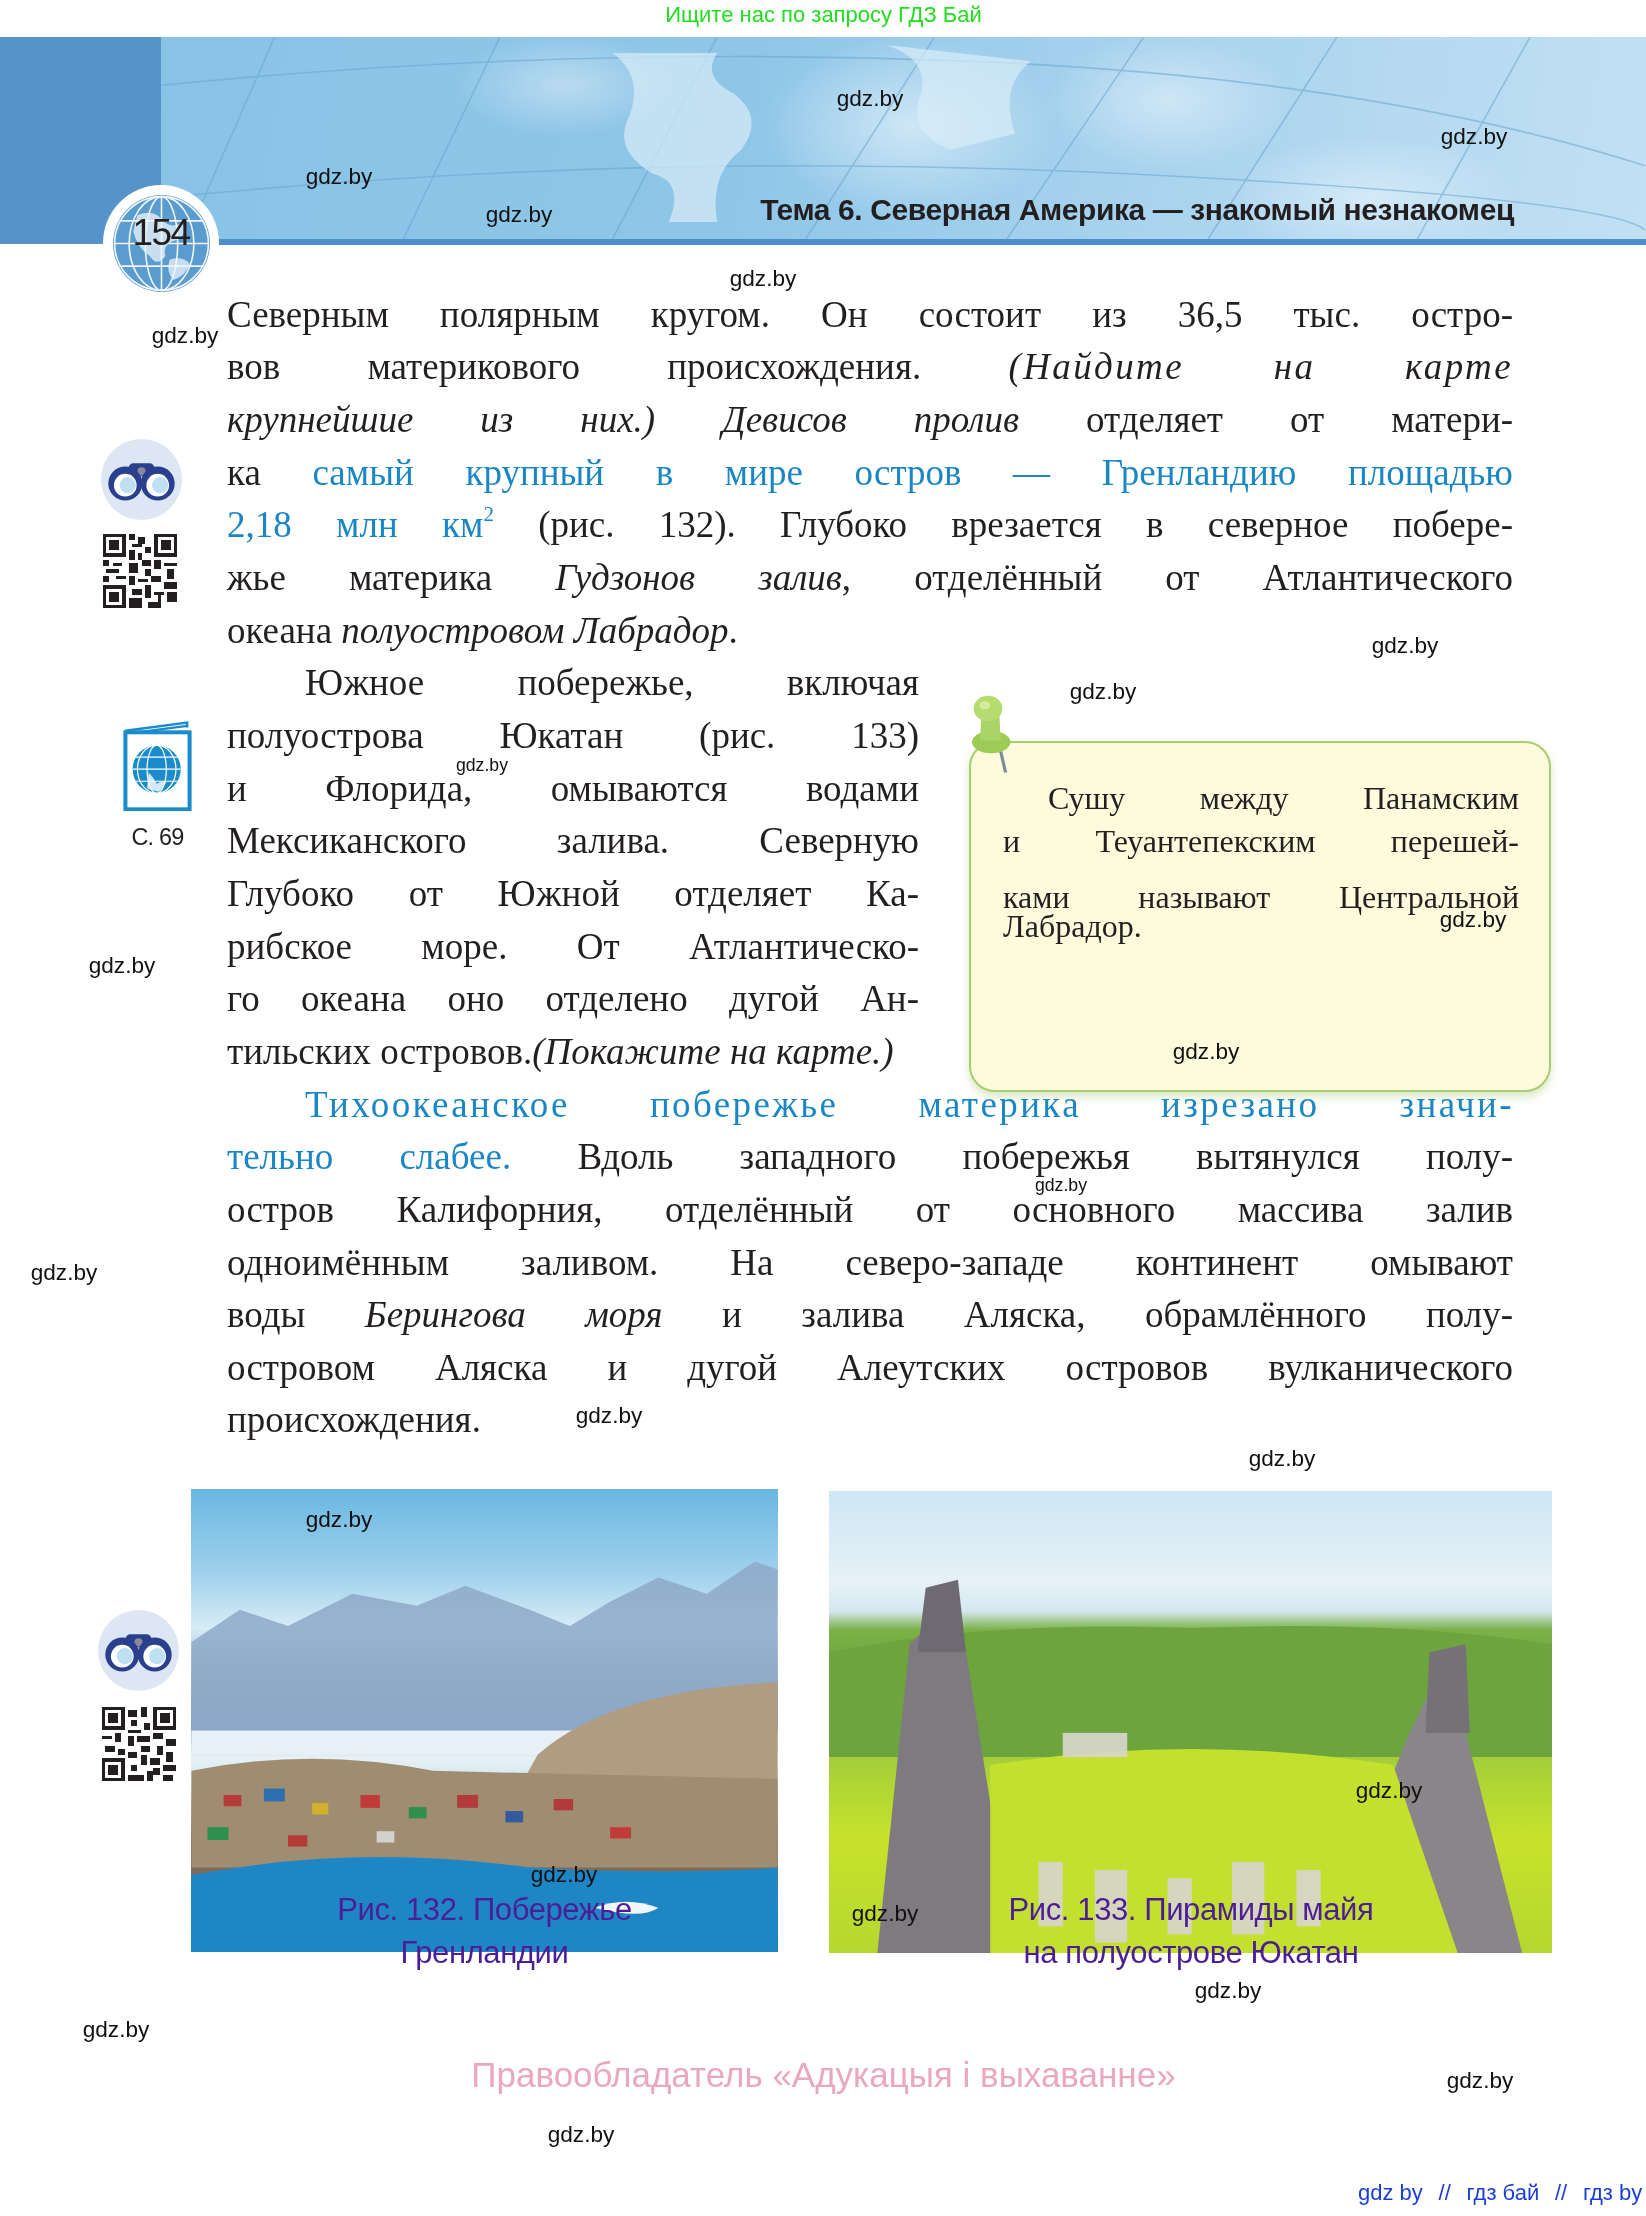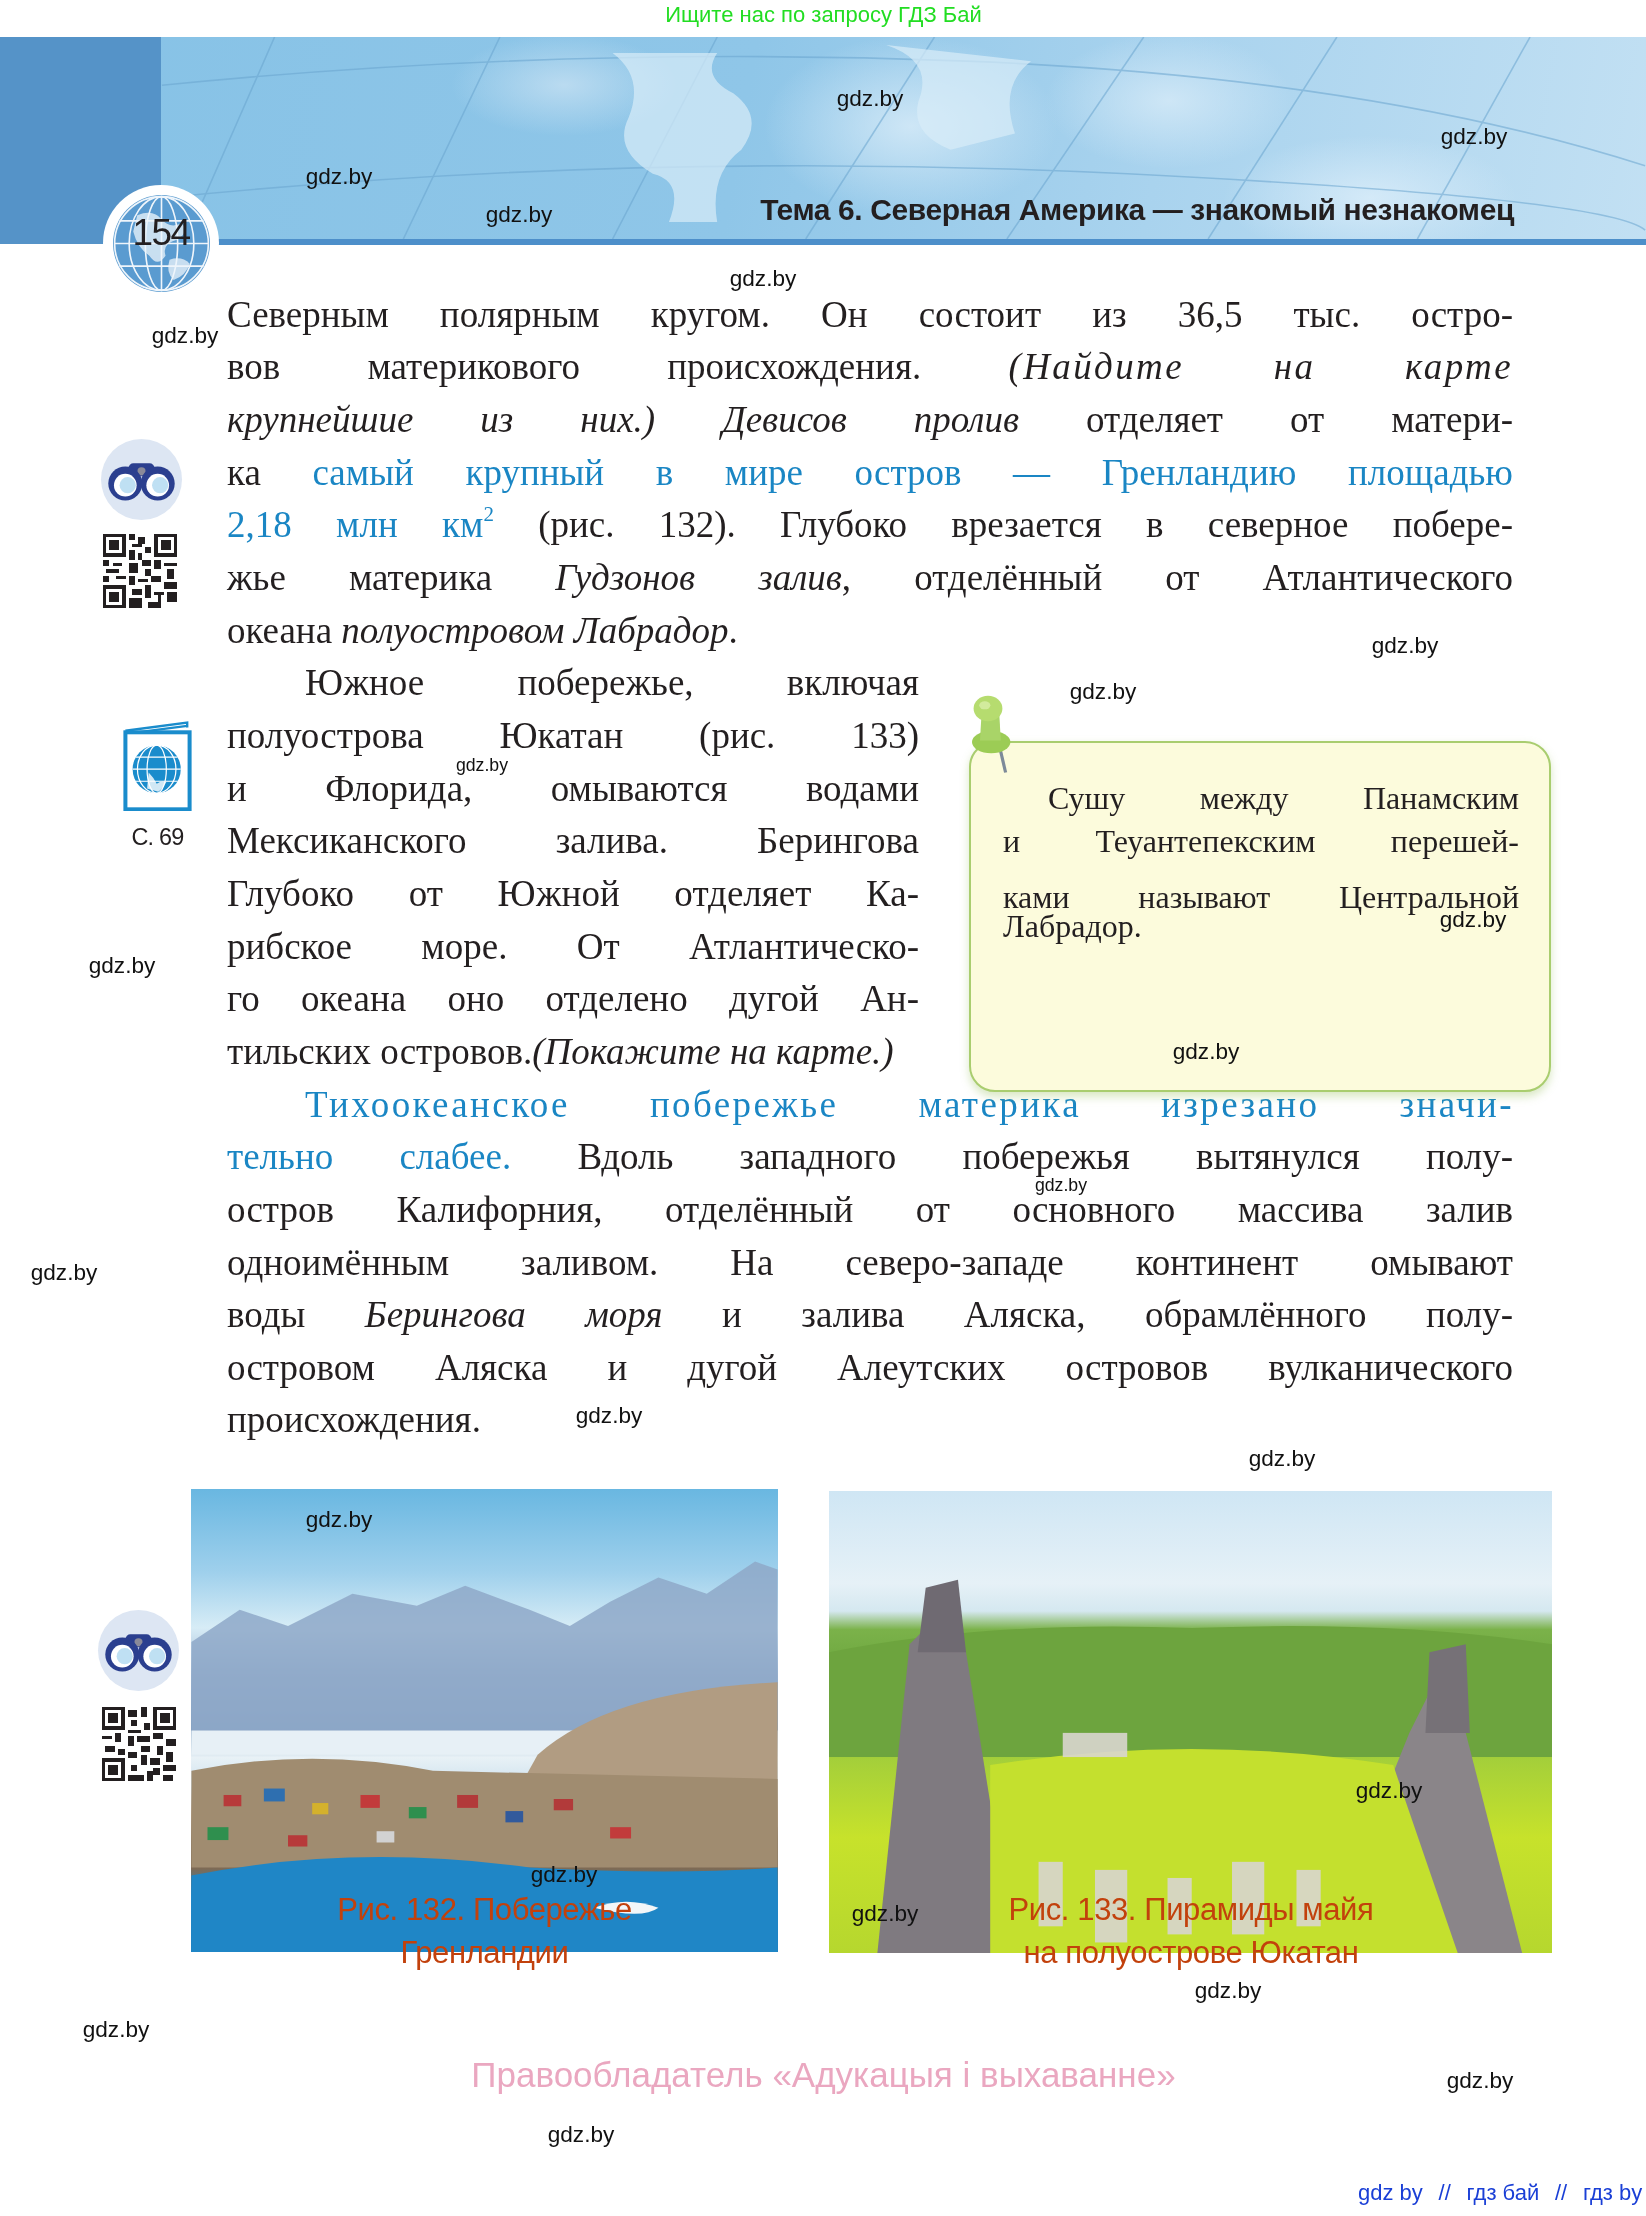--- a/index.html
+++ b/index.html
@@ -94,21 +94,21 @@
     background: linear-gradient(180deg, #69b7e1 0%, #9fd0ec 18%, #d7ecf6 30%, #9fb7d3 40%, #7f9dc0 52%,
       #e8f1f6 58%, #cfe2ee 64%, #b8a48f 70%, #8c7a63 76%, #7d6a55 82%, #2489c6 88%, #1e7fc0 100%);
   }
   .fig-maya {
     left: 829px; top: 1491px; width: 723px; height: 462px;
     background: linear-gradient(180deg, #cfe6f4 0%, #e6f1f7 20%, #d5e8f0 26%, #7bb24a 30%, #5e9a32 48%,
       #a4cf3a 58%, #c7e22b 75%, #b6d72e 100%);
   }
   .caption {
     position: absolute; font-family: "Liberation Sans", sans-serif; font-size: 31px; line-height: 43px;
-    text-align: center; color: #c2410c; letter-spacing: -0.4px;
+    text-align: center; color: #4c1d95; letter-spacing: -0.4px;
   }
   .copyright {
     position: absolute; left: 0; top: 2055px; width: 1647px; text-align: center;
     font-family: "Liberation Sans", sans-serif; font-size: 35px; color: #eaa7c0;
   }
   .footer-links {
     position: absolute; left: 0; top: 2180px; width: 1647px; text-align: right;
     font-family: "Liberation Sans", sans-serif; font-size: 22px; color: #1a3fd6;
   }
   .footer-links span { margin: 0 4.8px; }
@@ -172,21 +172,21 @@
 <div class="line full" style="top:340px"><span>вов материкового происхождения.</span> <span class="it wide">(Найдите на карте</span></div>
 <div class="line full" style="top:393px"><span class="it">крупнейшие из них.) Девисов пролив</span> <span>отделяет от матери-</span></div>
 <div class="line full" style="top:446px"><span>ка</span> <span class="hl">самый крупный в мире остров — Гренландию площадью</span></div>
 <div class="line full" style="top:498px"><span class="hl"><span>2,18 млн км</span><sup>2</sup></span> <span>(рис. 132). Глубоко врезается в северное побере-</span></div>
 <div class="line full" style="top:551px"><span>жье материка</span> <span class="it">Гудзонов залив</span><span>, отделённый от Атлантического</span></div>
 <div class="line full last-left" style="top:604px"><span>океана</span> <span class="it">полуостровом Лабрадор</span><span>.</span></div>
 
 <div class="line col-indent" style="top:656px"><span>Южное побережье, включая</span></div>
 <div class="line col" style="top:709px"><span>полуострова Юкатан (рис. 133)</span></div>
 <div class="line col" style="top:762px"><span>и Флорида, омываются водами</span></div>
-<div class="line col" style="top:814px"><span>Мексиканского залива. Берингова</span></div>
+<div class="line col" style="top:814px"><span>Мексиканского залива. Северную</span></div>
 <div class="line col" style="top:867px"><span>Глубоко от Южной отделяет Ка-</span></div>
 <div class="line col" style="top:920px"><span>рибское море. От Атлантическо-</span></div>
 <div class="line col" style="top:972px"><span>го океана оно отделено дугой Ан-</span></div>
 <div class="line col last-left" style="top:1025px; width:927px"><span>тильских островов.</span><span class="it">(Покажите на карте.)</span></div>
 
 <div class="line full-indent wide" style="top:1078px"><span class="hl">Тихоокеанское побережье материка изрезано значи-</span></div>
 <div class="line full" style="top:1130px"><span class="hl">тельно слабее.</span> <span>Вдоль западного побережья вытянулся полу-</span></div>
 <div class="line full" style="top:1183px"><span>остров Калифорния, отделённый от основного массива залив</span></div>
 <div class="line full" style="top:1236px"><span>одноимённым заливом. На северо-западе континент омывают</span></div>
 <div class="line full" style="top:1288px"><span>воды</span> <span class="it">Берингова моря</span> <span>и залива Аляска, обрамлённого полу-</span></div>

